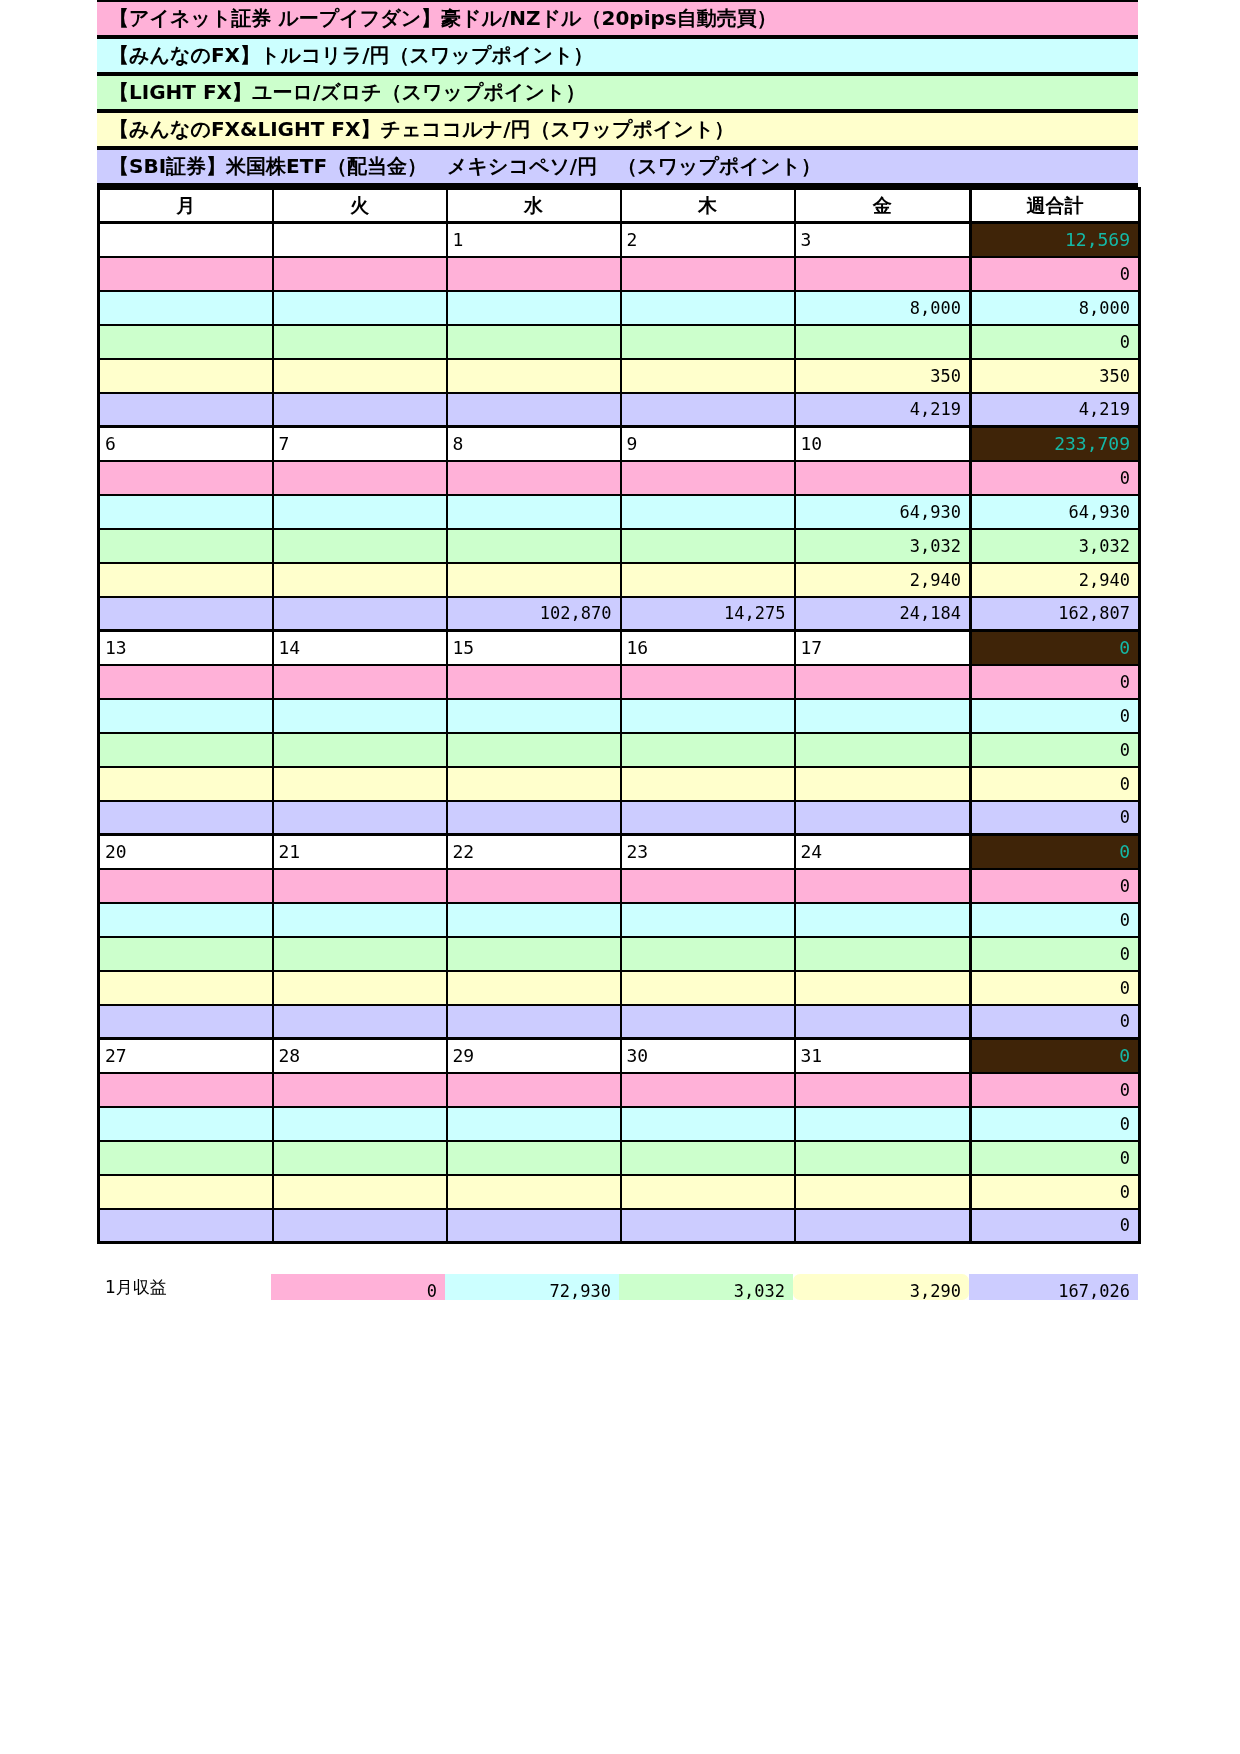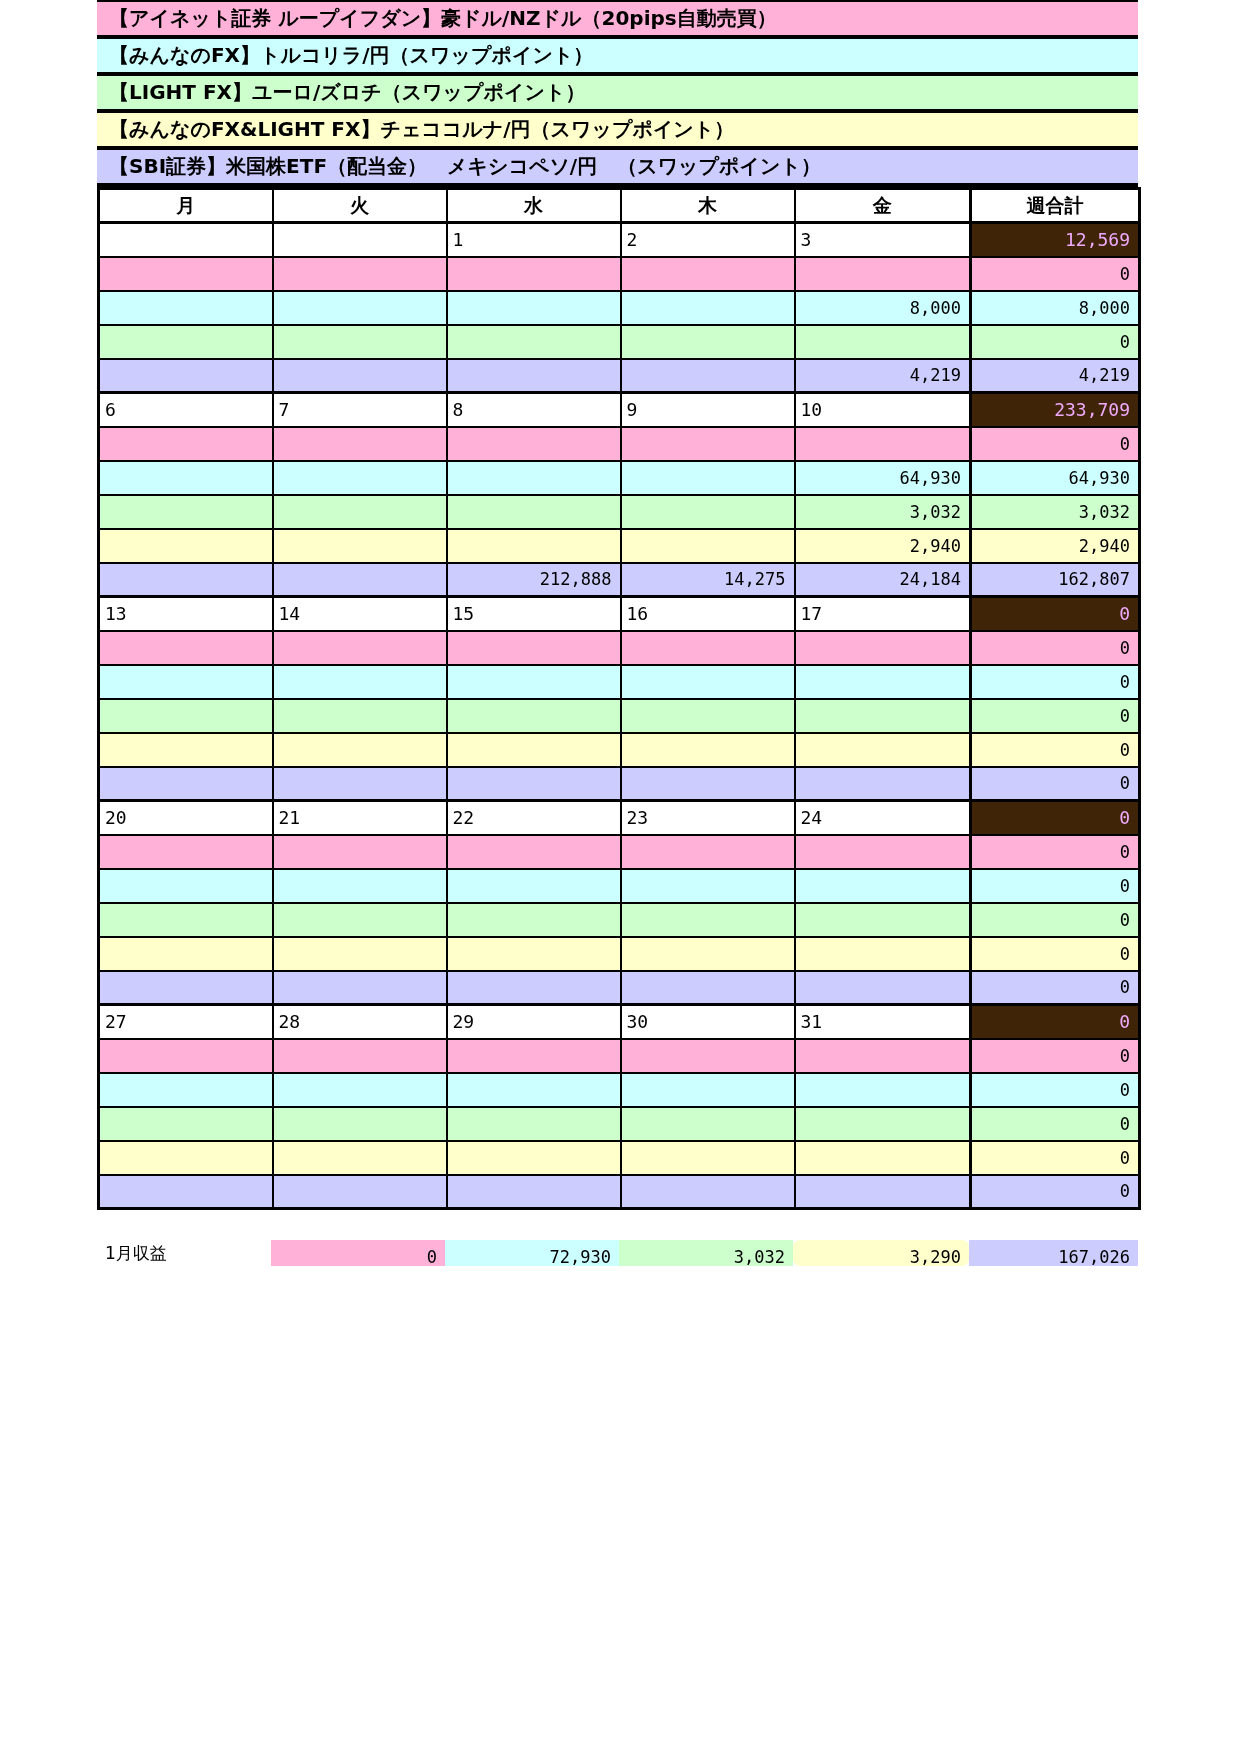--- a/index.html
+++ b/index.html
@@ -42,21 +42,21 @@
     text-align:center; padding:0; border-bottom:3px solid #000;
   }
   .cal th:nth-child(6), .cal td:nth-child(6) { border-left:3px solid #000; }
 
   .date-row td {
     border-top:3px solid #000; background:#fff;
     text-align:left; padding:0 5px; font-size:18px;
     font-family:"DejaVu Sans Mono","Liberation Mono",monospace;
   }
   .date-row td.week-total-cell {
-    background:var(--brown); color:#f0abfc; text-align:right; padding:0 8px;
+    background:var(--brown); color:#14b8a6; text-align:right; padding:0 8px;
   }
   .cat-row td {
     text-align:right; font-size:17px;
     font-family:"DejaVu Sans Mono","Liberation Mono",monospace;
   }
   .cat-pink td     { background:var(--pink); }
   .cat-cyan td     { background:var(--cyan); }
   .cat-green td    { background:var(--green); }
   .cat-yellow td   { background:var(--yellow); }
   .cat-lavender td { background:var(--lavender); }
@@ -143,20 +143,28 @@
           <td>8,000</td>
         </tr>
         <tr class="cat-row cat-green">
           <td></td>
           <td></td>
           <td></td>
           <td></td>
           <td></td>
           <td>0</td>
         </tr>
+        <tr class="cat-row cat-yellow">
+          <td></td>
+          <td></td>
+          <td></td>
+          <td></td>
+          <td>350</td>
+          <td>350</td>
+        </tr>
         <tr class="cat-row cat-lavender">
           <td></td>
           <td></td>
           <td></td>
           <td></td>
           <td>4,219</td>
           <td>4,219</td>
         </tr>
         <tr class="date-row">
           <td>6</td>
@@ -194,21 +202,21 @@
           <td></td>
           <td></td>
           <td></td>
           <td></td>
           <td>2,940</td>
           <td>2,940</td>
         </tr>
         <tr class="cat-row cat-lavender">
           <td></td>
           <td></td>
-          <td>212,888</td>
+          <td>102,870</td>
           <td>14,275</td>
           <td>24,184</td>
           <td>162,807</td>
         </tr>
         <tr class="date-row">
           <td>13</td>
           <td>14</td>
           <td>15</td>
           <td>16</td>
           <td>17</td>

